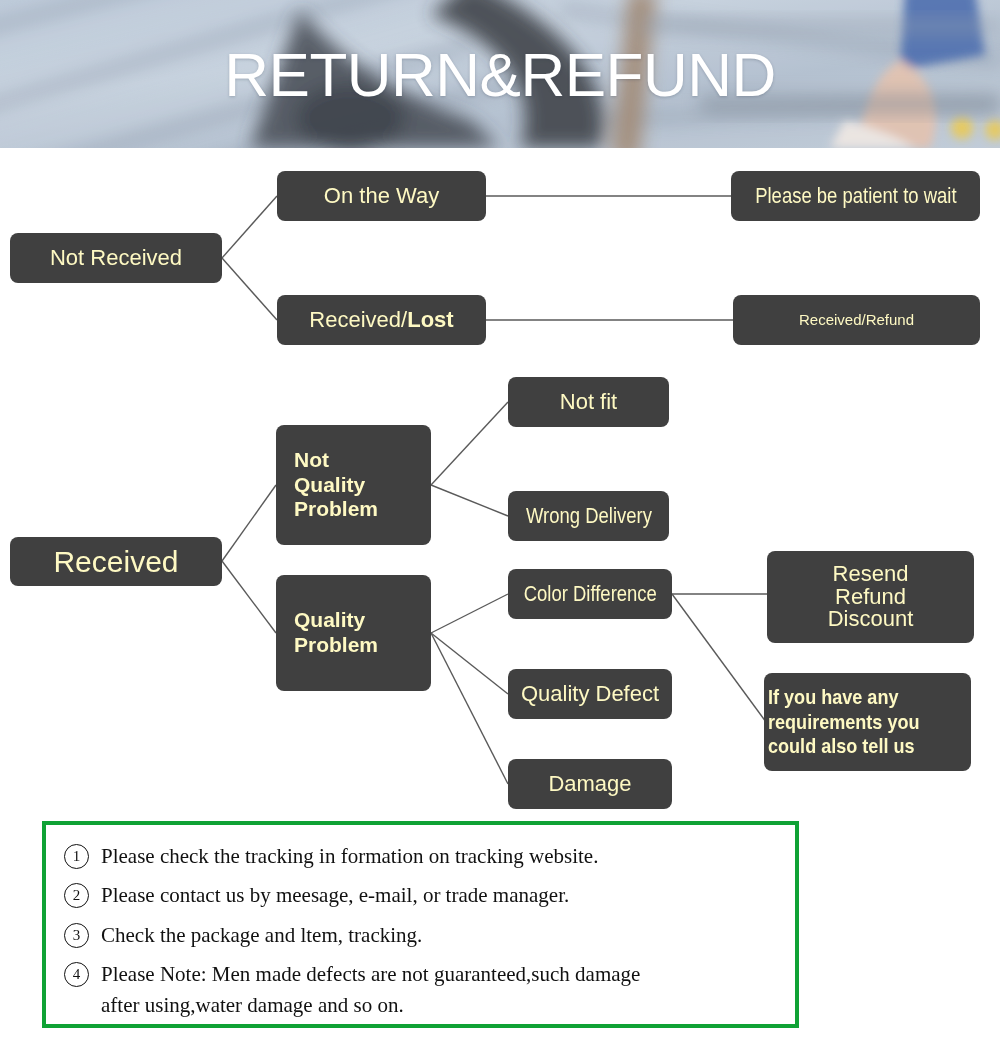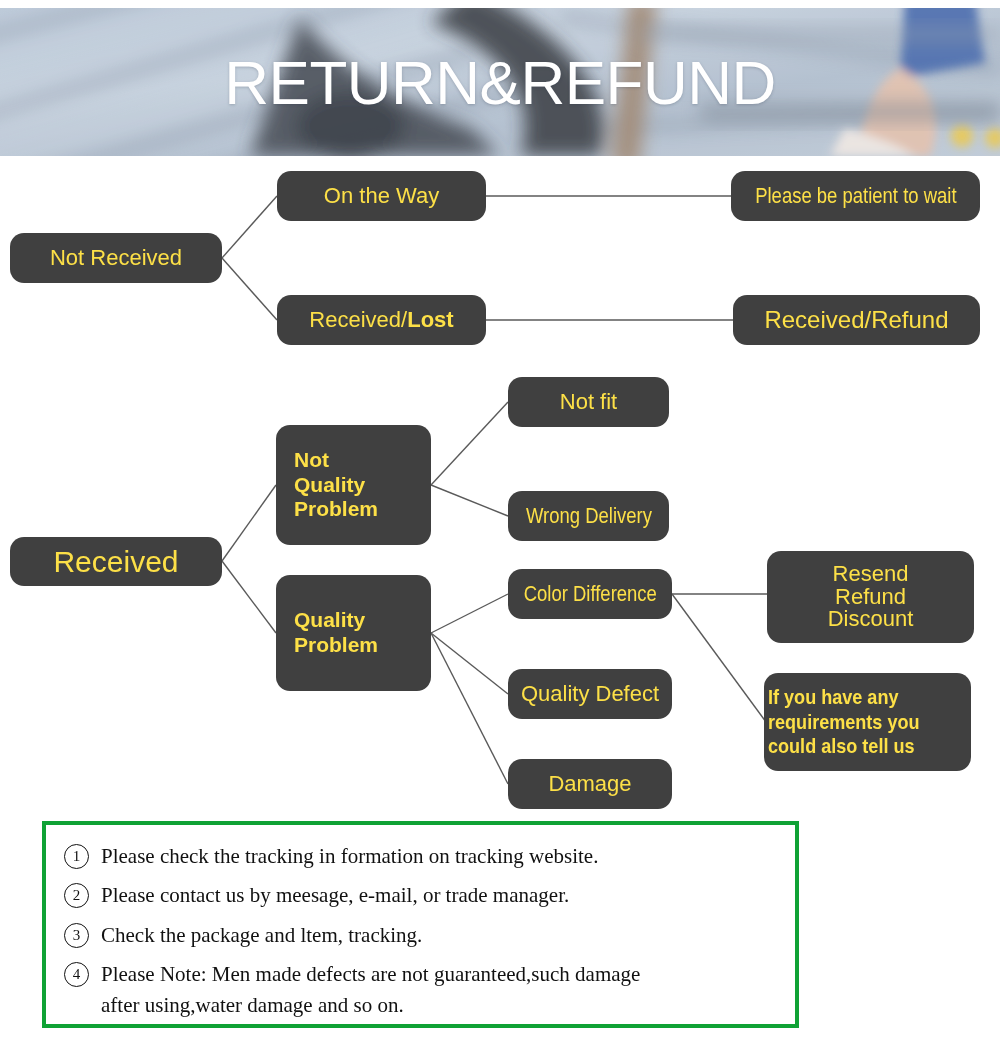--- a/index.html
+++ b/index.html
@@ -6,41 +6,41 @@
   html, body {
     width: 1000px; height: 1052px;
     background: #ffffff;
     font-family: "Liberation Sans", sans-serif;
     overflow: hidden;
   }
   #page { position: relative; width: 1000px; height: 1052px; background:#fff; }
 
   
   .banner {
-    position: absolute; left: 0; top: 8px; width: 1000px; height: 148px;
+    position: absolute; left: 0; top: 0; width: 1000px; height: 148px;
     overflow: hidden;
   }
   .banner-photo { position: absolute; inset: 0; }
   .banner-title {
     position: absolute; left: 0; top: 0; width: 1000px; height: 148px;
     display: flex; align-items: center; justify-content: center;
     color: #ffffff;
     font-size: 62px;
     font-weight: 300;
     letter-spacing: -0.5px;
     white-space: nowrap;
     text-shadow: 0 1px 3px rgba(40,50,70,0.25);
   }
 
   
   .node {
     position: absolute;
     background: #404040;
-    color: #fde047;
-    border-radius: 14px;
+    color: #fef9c3;
+    border-radius: 8px;
     display: flex;
     align-items: center;
     font-weight: 400;
     line-height: 1.18;
     z-index: 3;
   }
   .node.center { justify-content: center; text-align: center; }
   .node.left   { justify-content: flex-start; text-align: left; font-weight: bold; }
   .node .txt { display: block; width: 100%; }
   .cond { transform: scaleX(0.84); transform-origin: center; display:inline-block; white-space: nowrap; }
@@ -175,21 +175,21 @@
       <span class="cond">Please be patient to wait</span>
     </span>
   </div>
 
   <div class="node center" style="left:277px; top:295px; width:209px; height:50px; font-size:22px;">
     <span class="txt">
       <span>Received/</span><b class="bold">Lost</b>
     </span>
   </div>
 
-  <div class="node center" style="left:733px; top:295px; width:247px; height:50px; font-size:24px;">
+  <div class="node center" style="left:733px; top:295px; width:247px; height:50px; font-size:15px;">
     <span class="txt">Received/Refund</span>
   </div>
 
   <div class="node center" style="left:10px; top:537px; width:212px; height:49px; font-size:30px;">
     <span class="txt">Received</span>
   </div>
 
   <div class="node left" style="left:276px; top:425px; width:155px; height:120px; font-size:21px; padding-left:18px;">
     <span class="txt">
       <span>Not</span><br>

